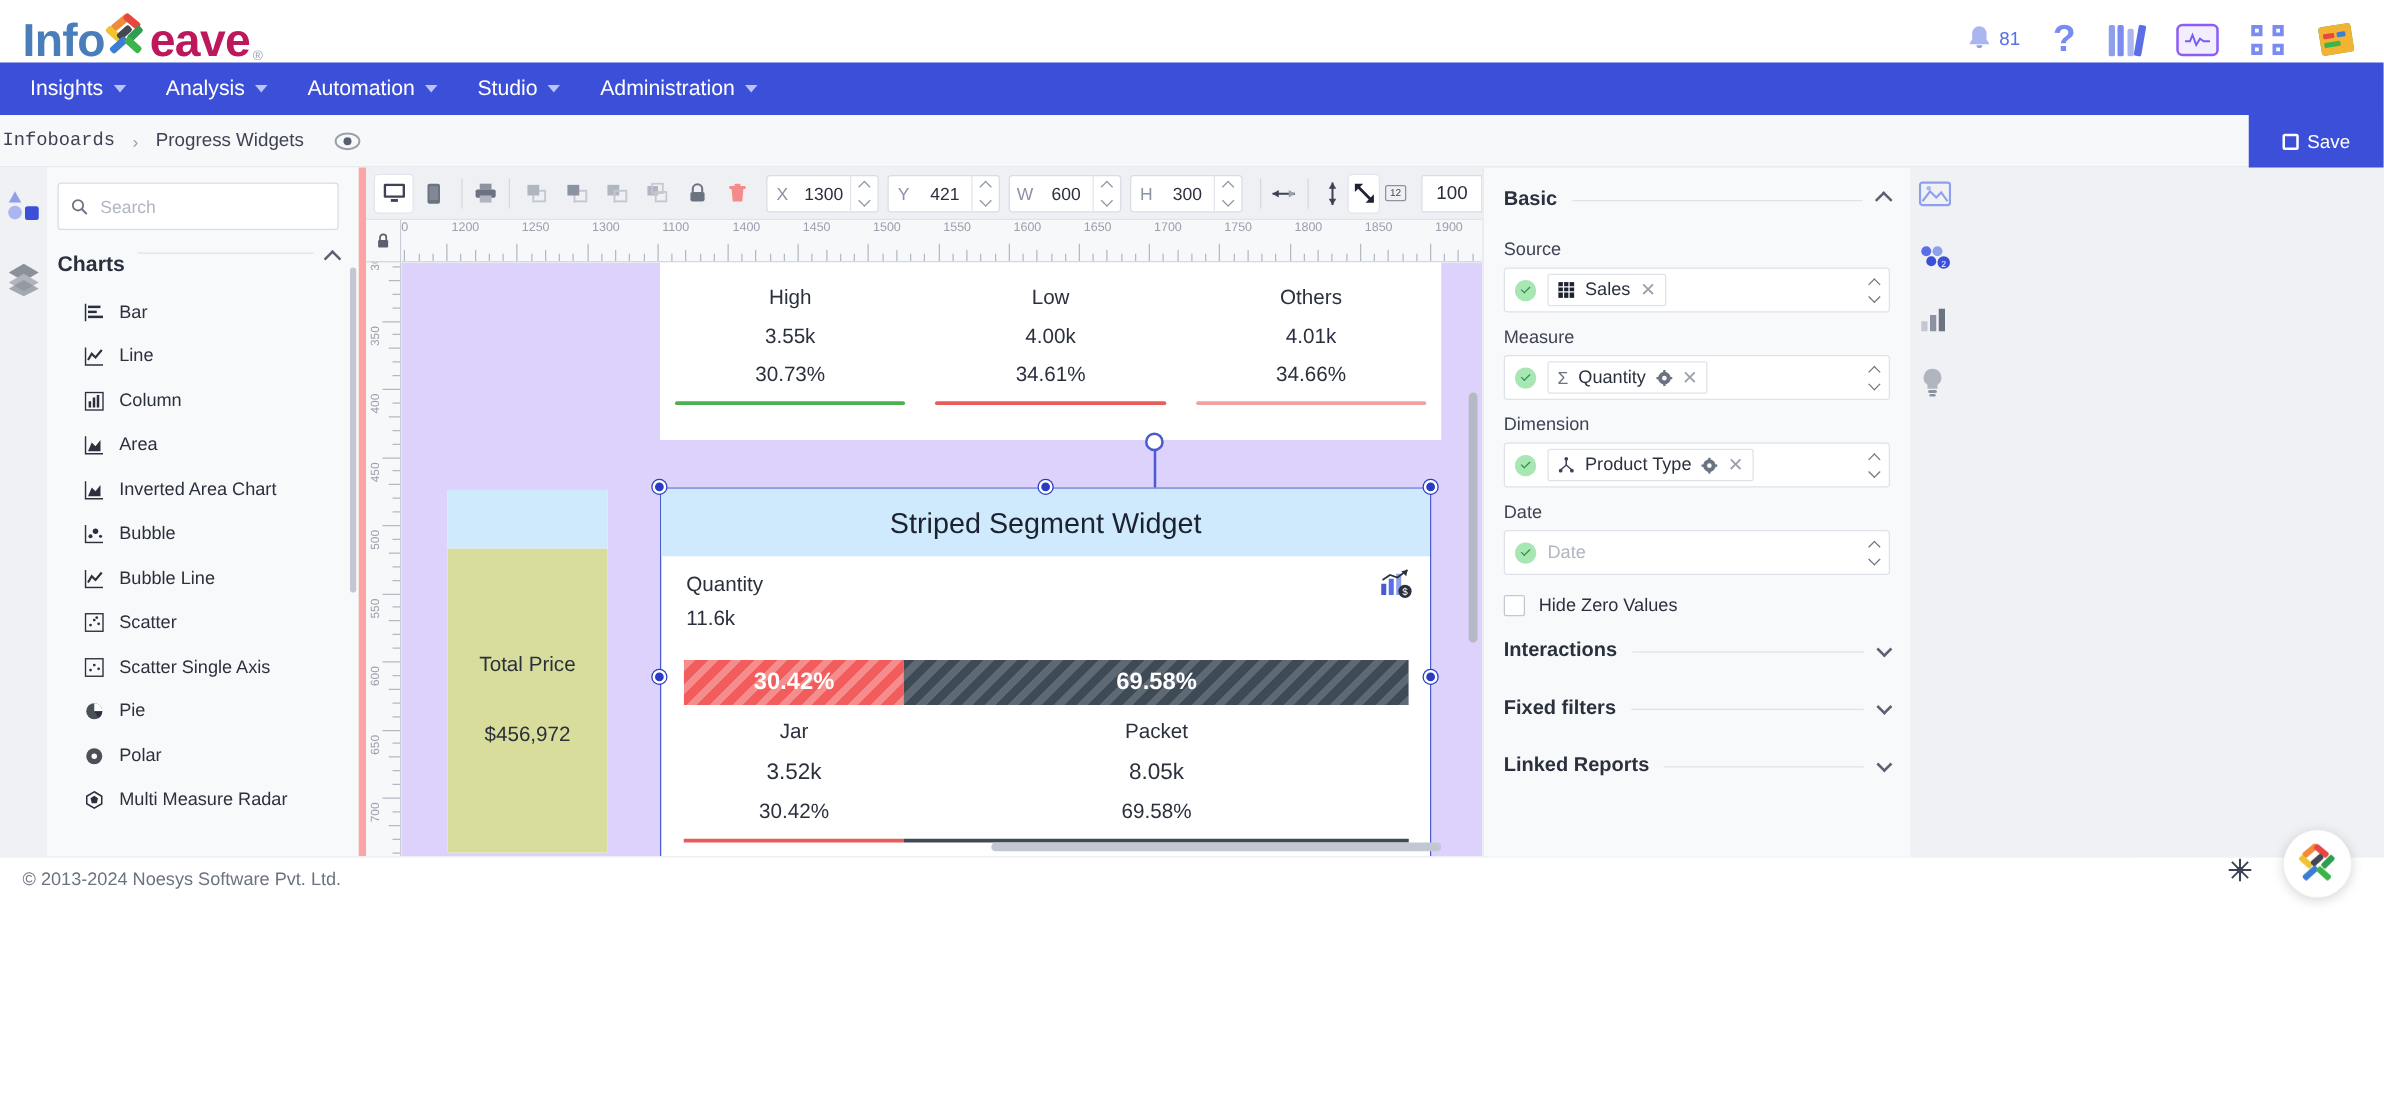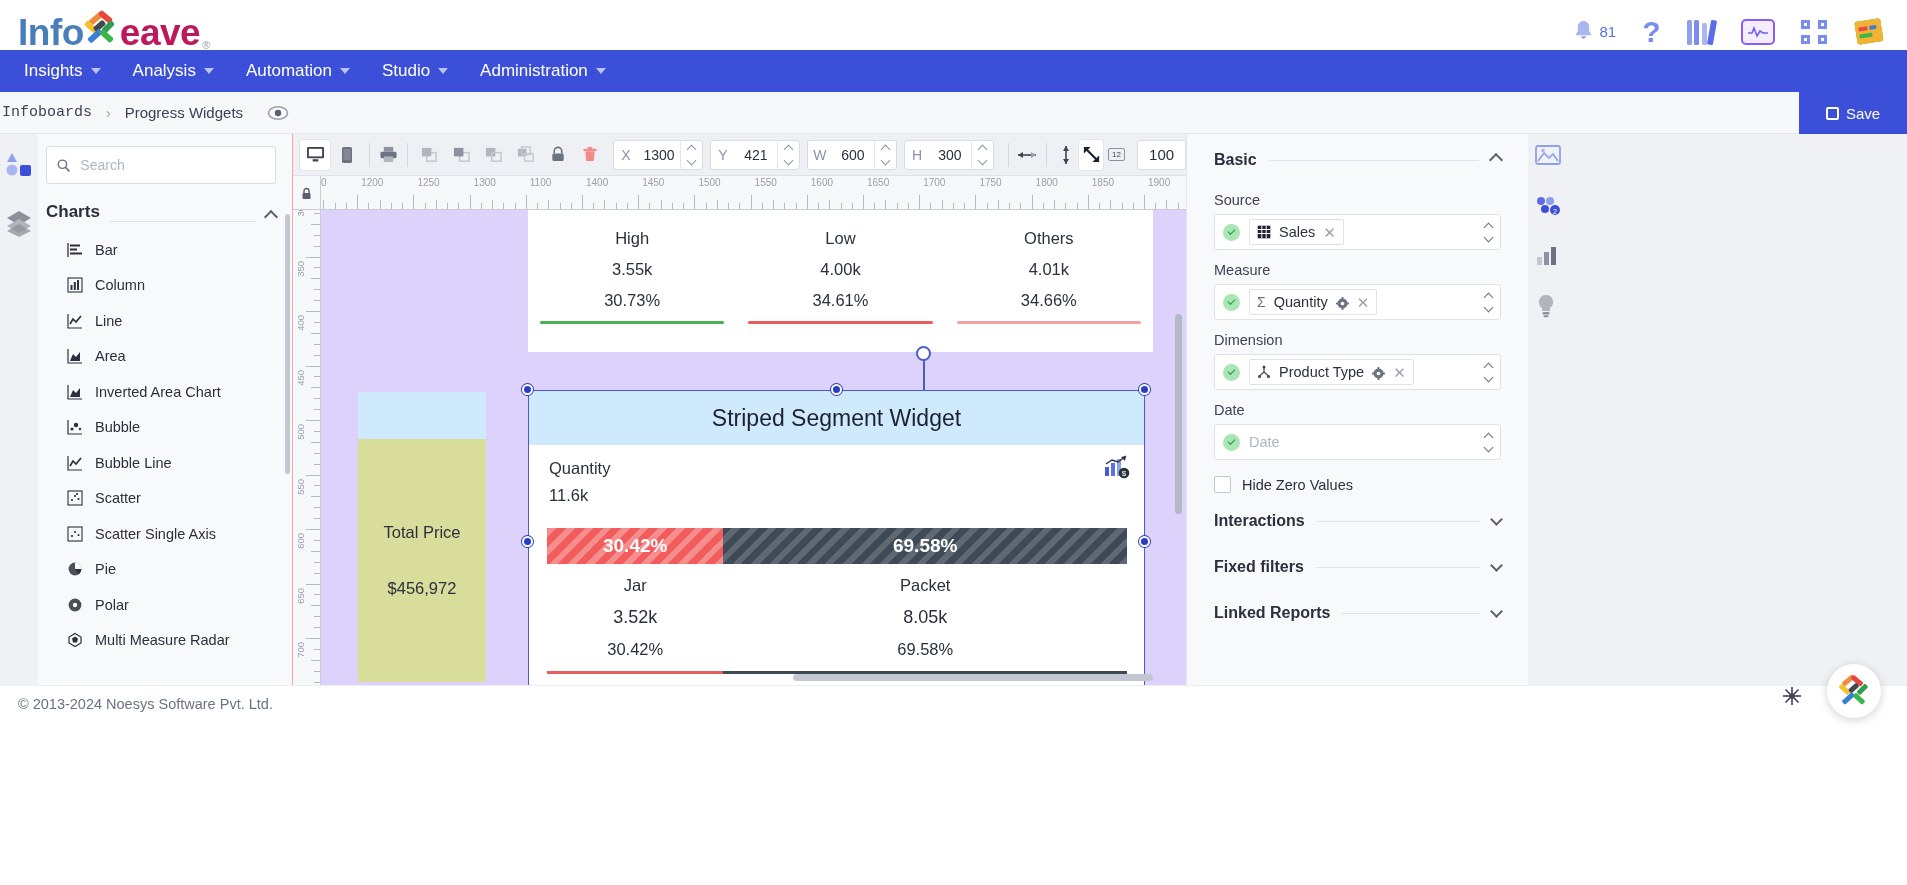--- a/index.html
+++ b/index.html
@@ -81,34 +81,34 @@
   .rail {
     position: absolute; left: 0; top: 134px; width: 38px; height: 551px;
     background: #f0f1f4; display: flex; flex-direction: column;
     align-items: center; padding-top: 16px; gap: 28px;
   }
   .rail-ic { width: 30px; height: 30px; position: relative; cursor: pointer; }
 
   
   .leftpanel {
     position: absolute; left: 38px; top: 134px; width: 255px; height: 551px;
-    background: #f8f9fb; border-right: 1px solid #fca5a5; overflow: hidden;
+    background: #f8f9fb; border-right: 6px solid #fca5a5; overflow: hidden;
   }
   .searchbox {
     margin: 12px 16px 0 8px; height: 38px; background: #fff;
     border: 1px solid #d8dce4; border-radius: 3px; display: flex; align-items: center;
     padding: 0 10px; gap: 10px;
   }
   .search-input {
     border: none; outline: none; font-size: 14px; color: #3d4354;
     background: transparent; width: 100%; font-family: "Liberation Sans", sans-serif;
   }
   .search-input::placeholder { color: #b0b5c0; }
   .charts-head {
-    margin: 18px 16px 0 8px; display: flex; align-items: flex-end; gap: 10px; cursor: pointer;
+    margin: 18px 16px 0 8px; display: flex; align-items: flex-start; gap: 10px; cursor: pointer;
   }
   .charts-title { font-size: 17px; font-weight: bold; color: #2b303d; }
   .charts-rule { flex: 1; height: 1px; background: #dfe2e9; }
   .chev { width: 10px; height: 10px; border-left: 2px solid #5a6070; border-top: 2px solid #5a6070; transform: rotate(45deg); }
   .chartlist { margin-top: 10px; padding-left: 28px; height: 430px; overflow-y: auto; }
   .chart-item {
     display: flex; align-items: center; gap: 12px; height: 35.5px; cursor: pointer;
     font-size: 14.5px; color: #2b303d;
   }
   .ci-icon { width: 17px; height: 17px; display: flex; align-items: center; justify-content: center; flex: none; }
@@ -255,21 +255,21 @@
     background: #c3c7d1; border-radius: 4px; z-index: 30;
   }
   .sb-v {
     position: absolute; right: 4px; top: 180px; width: 7px; height: 200px;
     background: #b4b9c4; border-radius: 4px; z-index: 30;
   }
 
   
   .rightpanel {
     position: absolute; left: 1186px; top: 134px; width: 342px; height: 551px;
-    background: #f8f9fb; border-left: 1px solid #e3e6ec; padding: 0 27px;
+    background: #f8f9fb; border-left: 1px solid #e3e6ec; padding: 0 16px;
     overflow: hidden;
   }
   .rp-section {
     display: flex; align-items: center; gap: 12px; height: 40px; cursor: pointer; margin-top: 6px;
   }
   .rp-sect-title { font-size: 16px; font-weight: bold; color: #2b303d; }
   .rp-rule { flex: 1; height: 1px; background: #dfe2e9; }
   .rp-label { font-size: 14.5px; color: #3d4354; margin-top: 12px; margin-bottom: 6px; }
   .rp-field {
     height: 36px; background: #fff; border: 1px solid #dfe2e9; border-radius: 3px;
@@ -470,36 +470,36 @@
             <rect x="3" y="2.5" width="10" height="2" fill="#2b303d"></rect>
             <rect x="3" y="6.5" width="7" height="2" fill="#2b303d"></rect>
             <rect x="3" y="10.5" width="12" height="2" fill="#2b303d"></rect>
           </svg>
         </span>
       <span>Bar</span>
     </div>
     <div class="chart-item">
       <span class="ci-icon">
           <svg width="16" height="16" viewBox="0 0 16 16">
+            <path d="M1 1v14h14" fill="none" stroke="#2b303d" stroke-width="1.2"></path>
+            <polyline points="3,11 6,6 9,9 14,3" fill="none" stroke="#2b303d" stroke-width="1.7"></polyline>
+          </svg>
+        </span>
+      <span>Line</span>
+    </div>
+    <div class="chart-item">
+      <span class="ci-icon">
+          <svg width="16" height="16" viewBox="0 0 16 16">
             <rect x="1" y="1" width="14" height="14" fill="none" stroke="#2b303d" stroke-width="1.1"></rect>
             <rect x="3.5" y="8" width="2" height="5" fill="#2b303d"></rect>
             <rect x="6.8" y="5" width="2" height="8" fill="#2b303d"></rect>
             <rect x="10" y="3" width="2" height="10" fill="#2b303d"></rect>
           </svg>
         </span>
       <span>Column</span>
-    </div>
-    <div class="chart-item">
-      <span class="ci-icon">
-          <svg width="16" height="16" viewBox="0 0 16 16">
-            <path d="M1 1v14h14" fill="none" stroke="#2b303d" stroke-width="1.2"></path>
-            <polyline points="3,11 6,6 9,9 14,3" fill="none" stroke="#2b303d" stroke-width="1.7"></polyline>
-          </svg>
-        </span>
-      <span>Line</span>
     </div>
     <div class="chart-item">
       <span class="ci-icon">
           <svg width="16" height="16" viewBox="0 0 16 16">
             <path d="M1 1v14h14" fill="none" stroke="#2b303d" stroke-width="1.2"></path>
             <polygon points="3,13 6,6 9,9 13,4 13,13" fill="#2b303d"></polygon>
           </svg>
         </span>
       <span>Area</span>
     </div>

